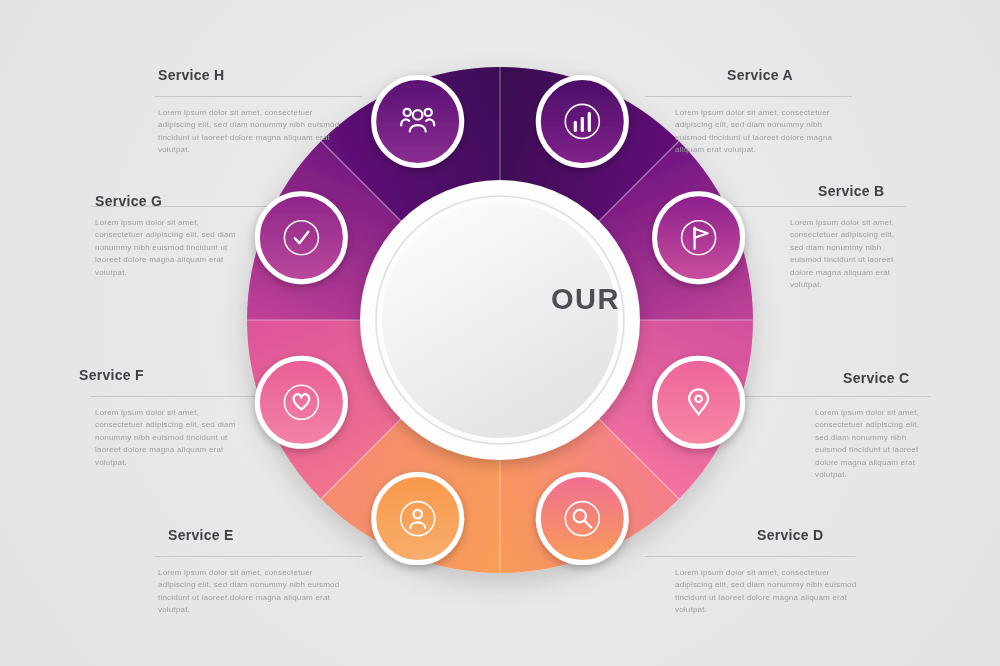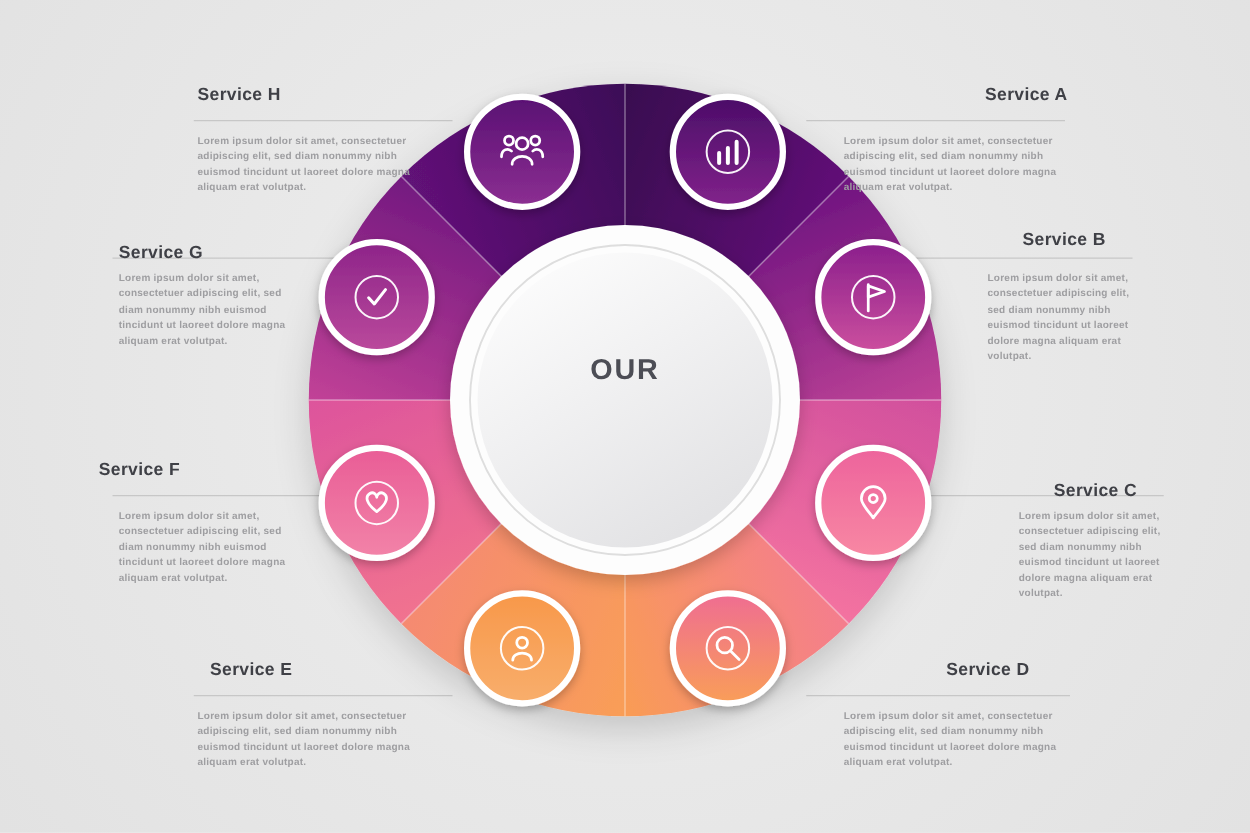--- a/index.html
+++ b/index.html
@@ -12,25 +12,24 @@
   .svc-line{position:absolute;height:1px;background:#c7c7c7;z-index:0;}
   .svc-label{
     position:absolute;z-index:2;
     font-weight:700;font-size:14px;color:#3f4046;letter-spacing:.3px;
     font-family:"Liberation Sans",sans-serif;white-space:nowrap;
   }
   .svc-desc{
     position:absolute;z-index:2;
     font-size:8px;line-height:1.55;color:#9e9ea1;letter-spacing:.2px;
     font-family:"Liberation Sans",sans-serif;
-    font-weight:bold;
   }
   .center-title{
     position:absolute;left:380px;top:280px;width:240px;z-index:2;
-    text-align:center;font-weight:700;font-size:23px;line-height:1.32;
+    text-align:right;font-weight:700;font-size:29px;line-height:1.32;
     color:#4c4d55;letter-spacing:1.5px;font-family:"Liberation Sans",sans-serif;
   }
 </style>
 </head>
 <body>
 
 <div class="canvas">
 
   <div class="svc-line" style="left:645px;top:96px;width:207px"></div>
   <div class="svc-line" style="left:720px;top:206px;width:186px"></div>
@@ -223,23 +222,23 @@
         <path d="M -16.5 4 C -16.5 -2.5 -11 -3 -8.5 -0.5"></path>
         <path d="M 16.5 4 C 16.5 -2.5 11 -3 8.5 -0.5"></path>
       </g>
     </g>
   </svg>
 
   <div class="center-title">
     <div>OUR</div>
   </div>
 
-  <div class="svc-label" style="left:788px;top:67px">Service A</div>
+  <div class="svc-label" style="left:727px;top:67px">Service A</div>
   <div class="svc-label" style="left:818px;top:183px">Service B</div>
-  <div class="svc-label" style="left:843px;top:384px">Service C</div>
+  <div class="svc-label" style="left:843px;top:370px">Service C</div>
   <div class="svc-label" style="left:757px;top:527px">Service D</div>
   <div class="svc-label" style="left:168px;top:527px">Service E</div>
   <div class="svc-label" style="left:79px;top:367px">Service F</div>
   <div class="svc-label" style="left:95px;top:193px">Service G</div>
   <div class="svc-label" style="left:158px;top:67px">Service H</div>
 
   <div class="svc-desc" style="left:675px;top:107px;width:178px">Lorem ipsum dolor sit amet, consectetuer adipiscing elit, sed diam nonummy nibh euismod tincidunt ut laoreet dolore magna aliquam erat volutpat.</div>
   <div class="svc-desc" style="left:790px;top:217px;width:116px">Lorem ipsum dolor sit amet, consectetuer adipiscing elit, sed diam nonummy nibh euismod tincidunt ut laoreet dolore magna aliquam erat volutpat.</div>
   <div class="svc-desc" style="left:815px;top:407px;width:116px">Lorem ipsum dolor sit amet, consectetuer adipiscing elit, sed diam nonummy nibh euismod tincidunt ut laoreet dolore magna aliquam erat volutpat.</div>
   <div class="svc-desc" style="left:675px;top:567px;width:186px">Lorem ipsum dolor sit amet, consectetuer adipiscing elit, sed diam nonummy nibh euismod tincidunt ut laoreet dolore magna aliquam erat volutpat.</div>

